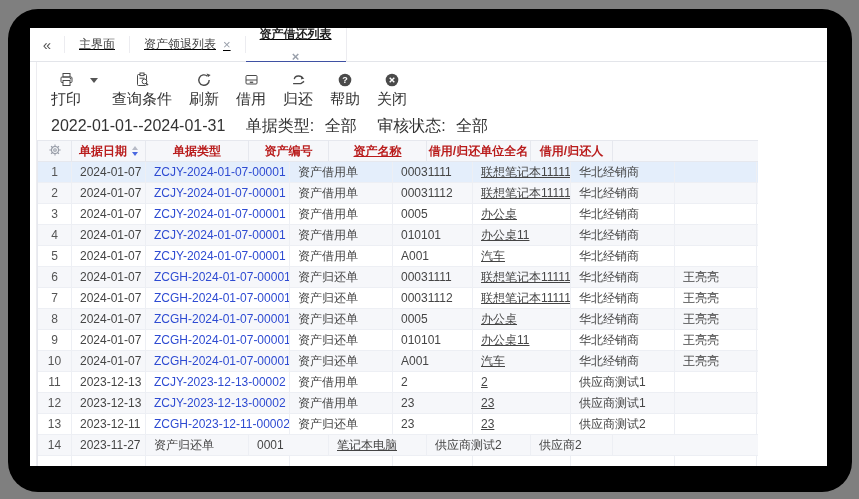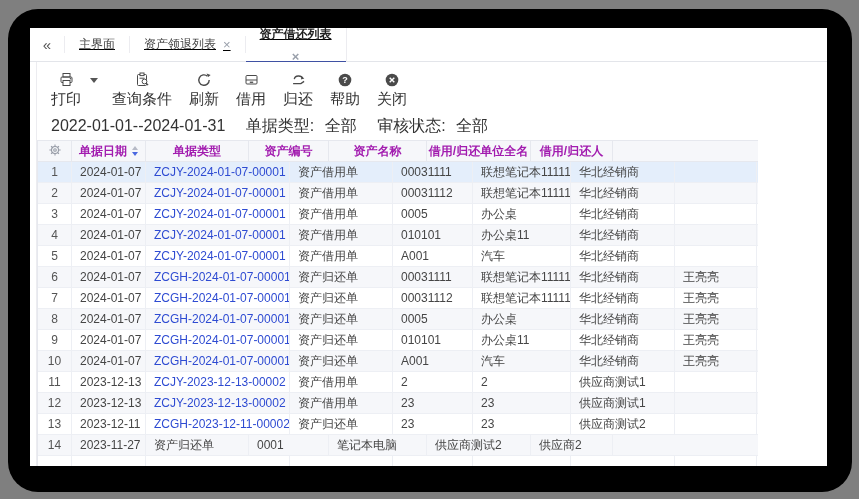--- a/index.html
+++ b/index.html
@@ -31,35 +31,35 @@
   .caret{width:0;height:0;border-left:4px solid transparent;border-right:4px solid transparent;
          border-top:5px solid #555;margin:7px 14px 0 -8px;cursor:pointer;}
 
   .filterline{font-size:16px;color:#333;padding:7px 0 0 14px;white-space:nowrap;}
   .filterline span{margin-right:6px;}
   .filterline .grp{margin-right:16px;}
 
   
   .table{position:absolute;left:0;top:78px;width:720px;border-left:1px solid #e6e8ee;}
   .th-row{display:flex;height:22px;background:#f6f7fa;border-top:1px solid #e6e8ee;border-bottom:1px solid #e6e8ee;box-sizing:border-box;}
-  .th{display:flex;align-items:center;justify-content:center;font-size:12px;font-weight:bold;color:#a21caf;
+  .th{display:flex;align-items:center;justify-content:center;font-size:12px;font-weight:bold;color:#b91c1c;
       border-right:1px solid #e6e8ee;box-sizing:border-box;overflow:hidden;white-space:nowrap;}
   .row{display:flex;height:21px;background:#fff;border-bottom:1px solid #edeff4;box-sizing:border-box;cursor:default;}
   .row.alt{background:#f6f7fa;}
   .row.selected{background:var(--selected);}
   .td{display:flex;align-items:center;font-size:12px;color:#454545;border-right:1px solid #edeff4;
       box-sizing:border-box;padding-left:8px;overflow:hidden;white-space:nowrap;}
   .td.c0{justify-content:center;padding-left:0;color:#555;}
   .td.link{color:var(--link);cursor:pointer;}
   .c0{width:34px;flex:none;}
   .c1{width:74px;flex:none;}
   .c2{width:144px;flex:none;}
   .c3{width:103px;flex:none;}
   .c4{width:80px;flex:none;}
-  .c5{width:98px;flex:none;}
+  .c5{width:98px;flex:none;text-decoration:underline;}
   .c6{width:104px;flex:none;}
   .c7{width:82px;flex:none;}
 
   .sort{display:inline-flex;flex-direction:column;margin-left:5px;row-gap:2px;}
   .sort .up{width:0;height:0;border-left:3.5px solid transparent;border-right:3.5px solid transparent;border-bottom:4px solid #b6bac6;}
   .sort .down{width:0;height:0;border-left:3.5px solid transparent;border-right:3.5px solid transparent;border-top:4px solid #4a68e0;}
 </style>
 </head>
 <body style="--accent: #3f51a3; --link: #2e4bd2; --selected: #e4eefb;">
 

